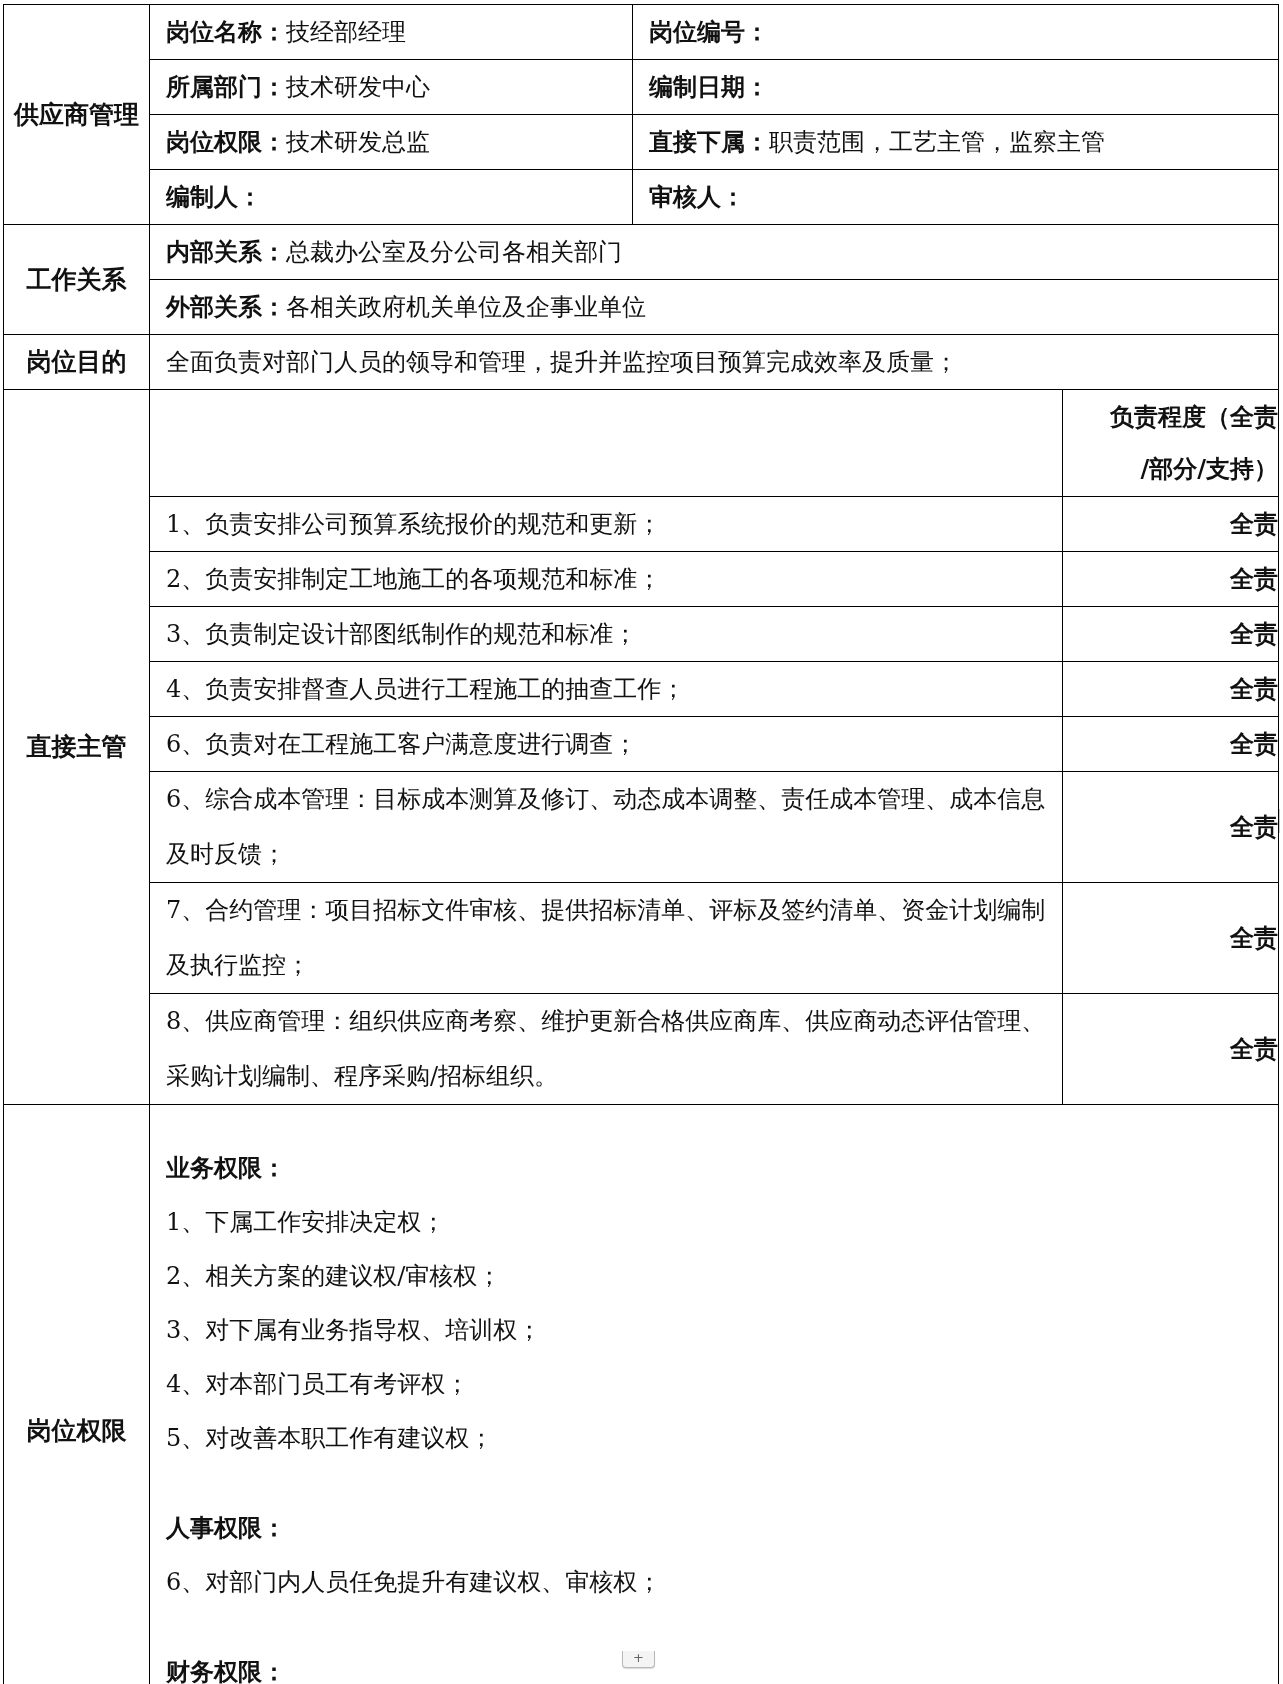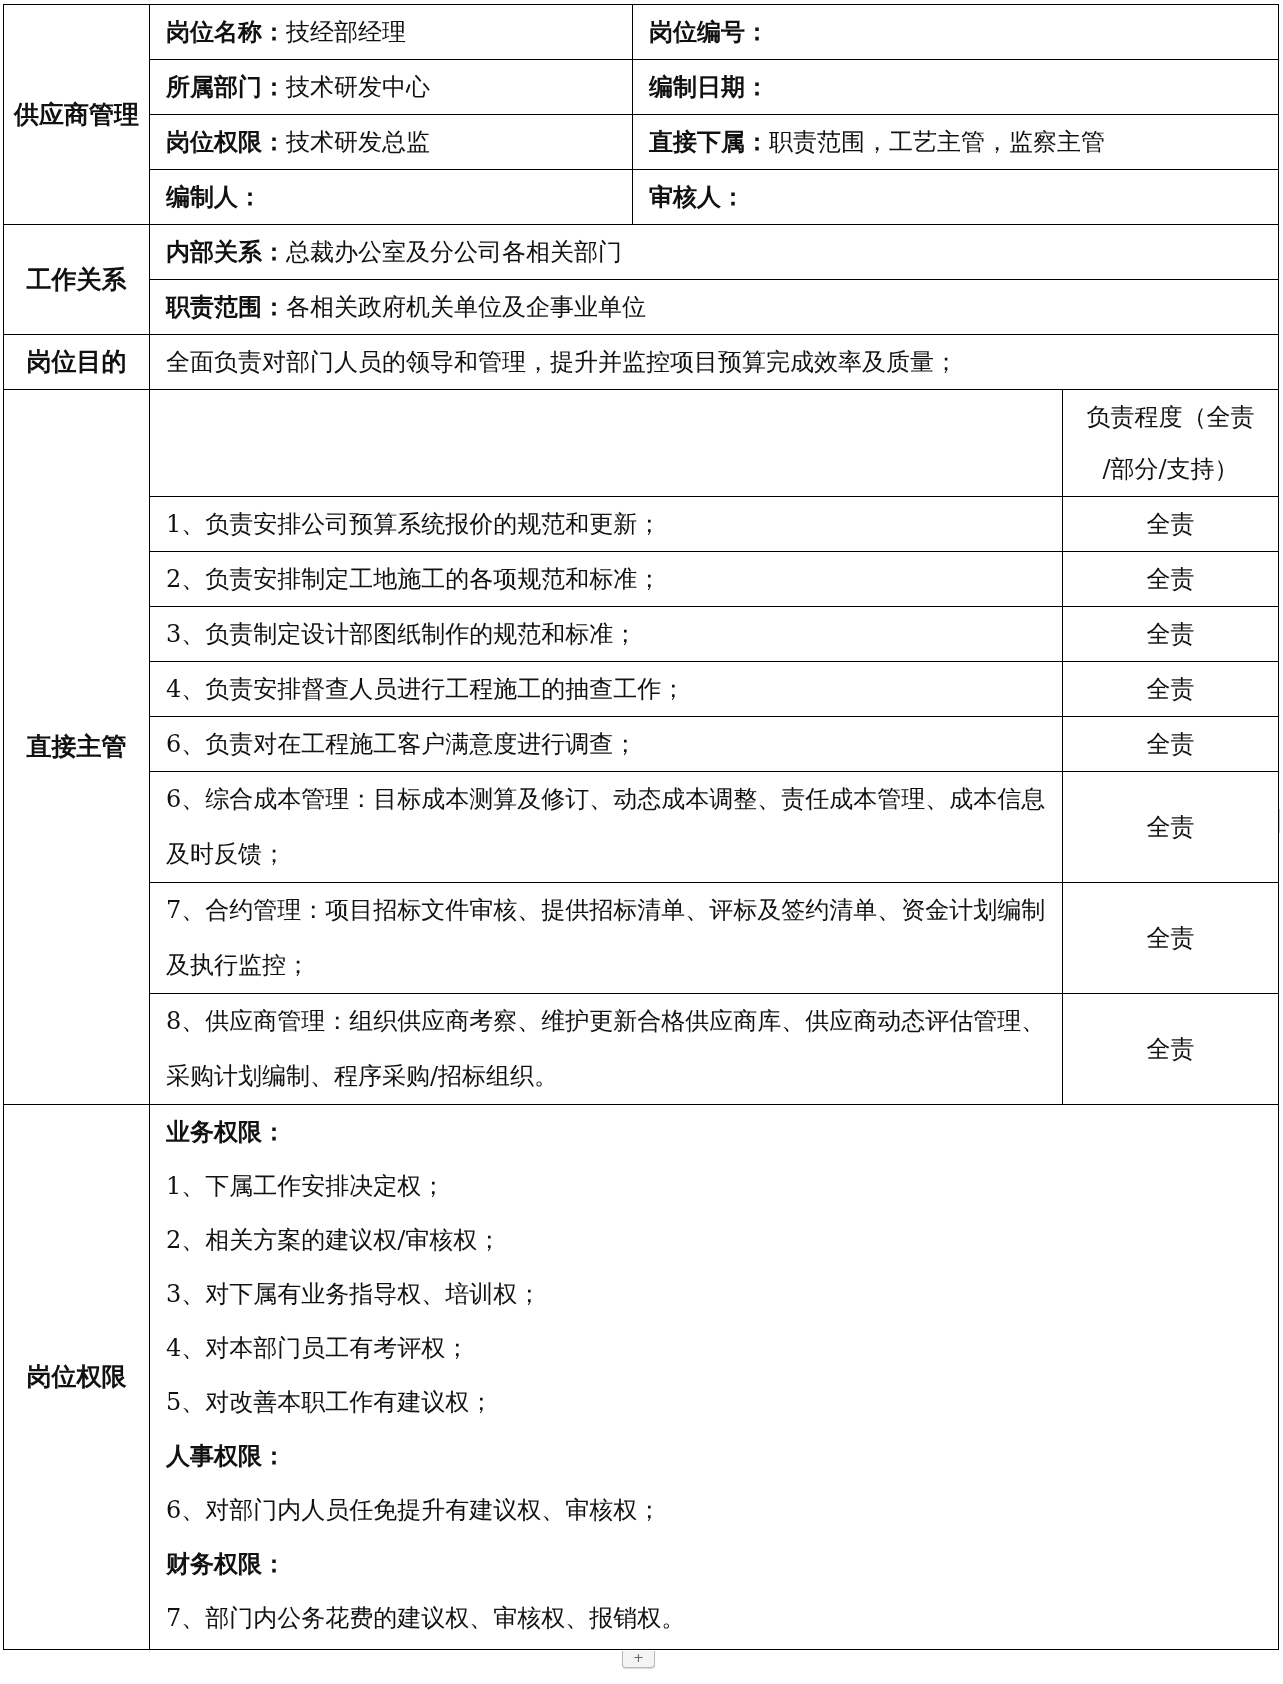--- a/index.html
+++ b/index.html
@@ -34,24 +34,26 @@
   table.job td.label {
     text-align: center;
     padding: 0;
     font-weight: bold;
     font-family: "DejaVu Sans", "Liberation Sans", sans-serif;
     font-size: 25px;
   }
   .b {
     font-weight: bold;
     font-family: "DejaVu Sans", "Liberation Sans", sans-serif;
+    margin-top: 36px;
   }
   td.center {
-    text-align: center;
+    text-align: right;
     padding: 0 !important;
+    font-weight: bold;
   }
   td.multiline {
     white-space: normal !important;
     line-height: 55px !important;
     padding-right: 12px !important;
   }
   .h55 { height: 54px; }
   .h108 { height: 107px; }
   .authority-block {
     line-height: 54px;
@@ -112,21 +114,21 @@
   <tr class="h55">
     <td><span class="b">编制人：</span><span></span></td>
     <td colspan="2"><span class="b">审核人：</span><span></span></td>
   </tr>
 
   <tr class="h55">
     <td class="label" rowspan="2">工作关系</td>
     <td colspan="3"><span class="b">内部关系：</span><span>总裁办公室及分公司各相关部门</span></td>
   </tr>
   <tr class="h55">
-    <td colspan="3"><span class="b">职责范围：</span><span>各相关政府机关单位及企事业单位</span></td>
+    <td colspan="3"><span class="b">外部关系：</span><span>各相关政府机关单位及企事业单位</span></td>
   </tr>
 
   <tr class="h55">
     <td class="label">岗位目的</td>
     <td colspan="3">全面负责对部门人员的领导和管理，提升并监控项目预算完成效率及质量；</td>
   </tr>
 
   <tr class="h108">
     <td class="label" rowspan="9">直接主管</td>
     <td colspan="2"></td>

